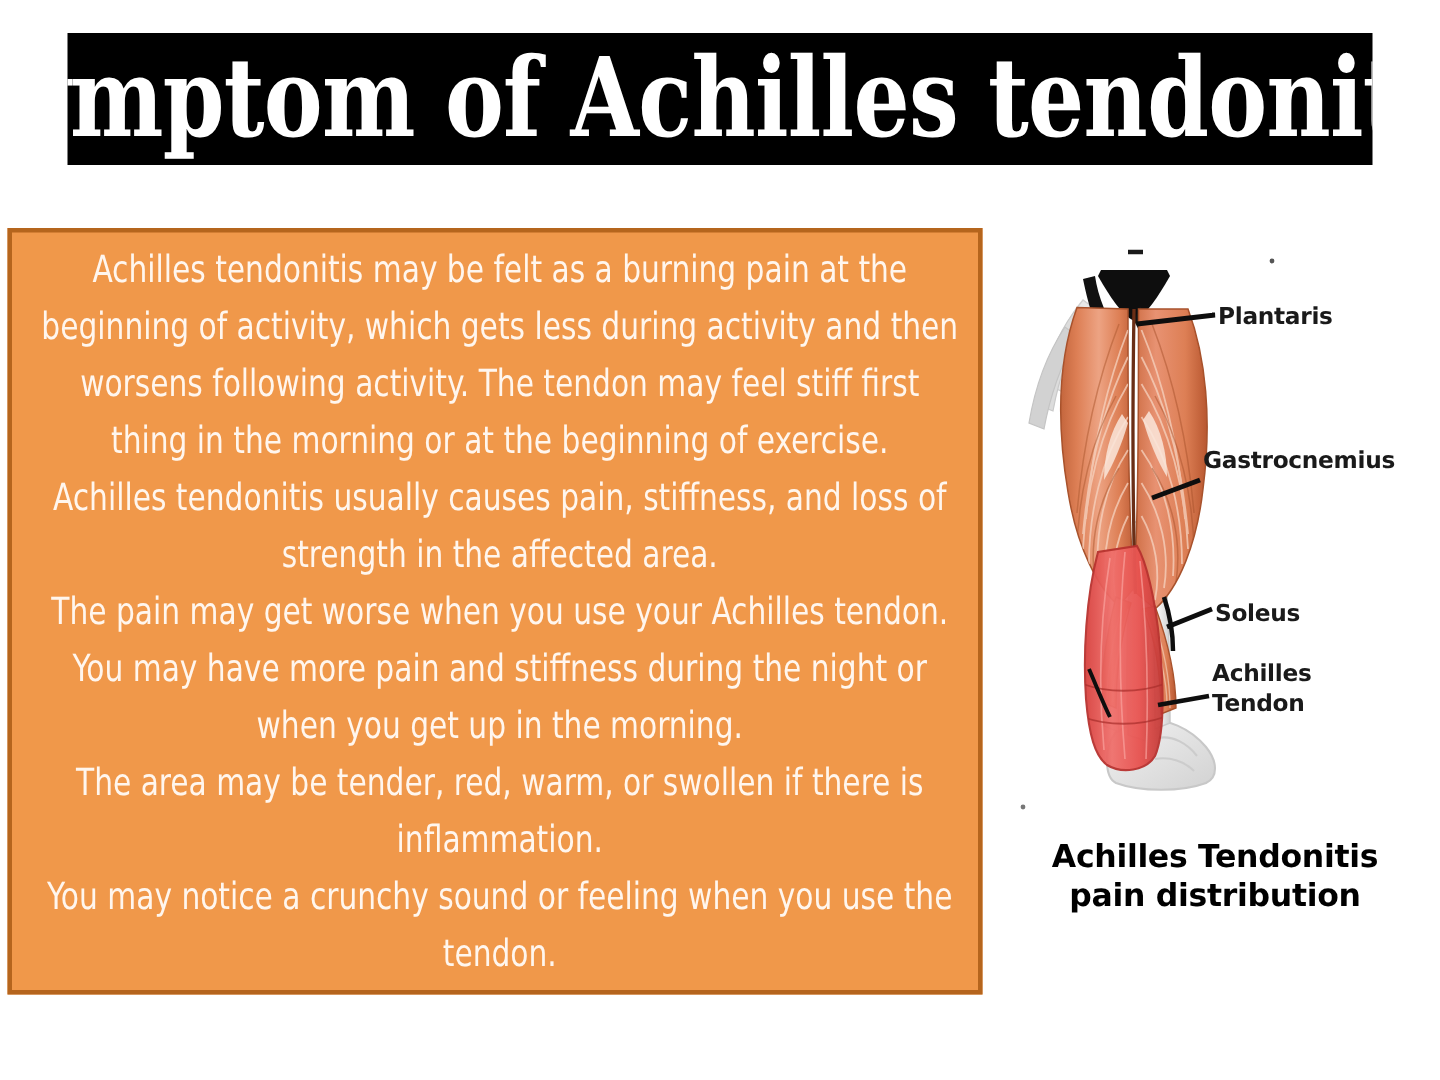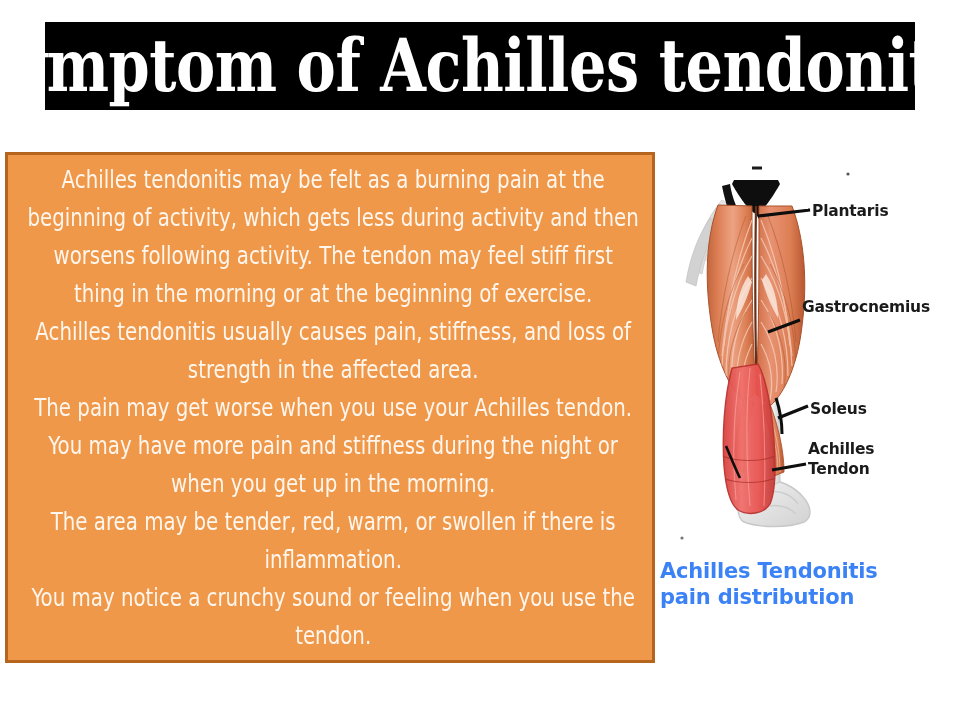--- a/index.html
+++ b/index.html
@@ -82,21 +82,22 @@
   #anatomy-svg {
     position: absolute;
     left: 0;
     top: 0;
   }
   #figure-caption {
     position: absolute;
     left: 0;
     top: 398px;
     width: 300px;
-    color: #3b82f6;
+    text-align: center;
+    color: #000000;
     font-family: "DejaVu Sans", sans-serif;
     font-weight: bold;
     font-size: 21px;
     line-height: 26px;
     white-space: pre-line;
     letter-spacing: -0.2px;
   }
   .anat-label {
     font-family: "DejaVu Sans", sans-serif;
     font-weight: bold;

